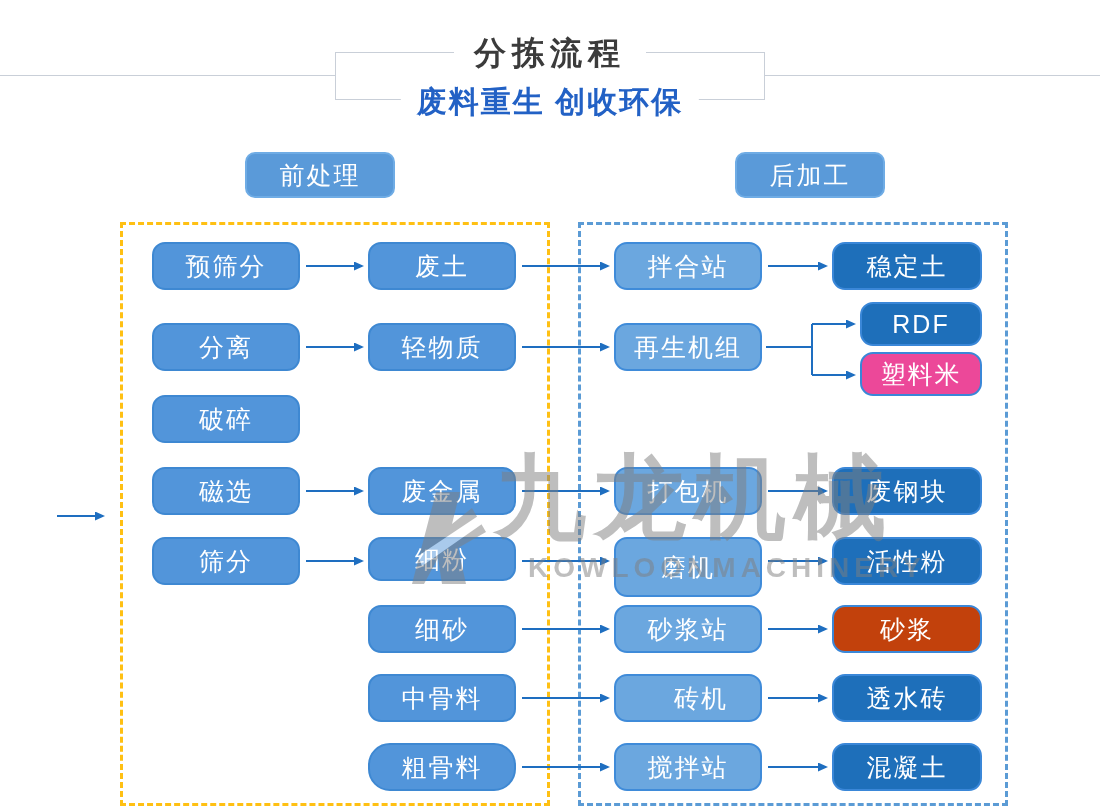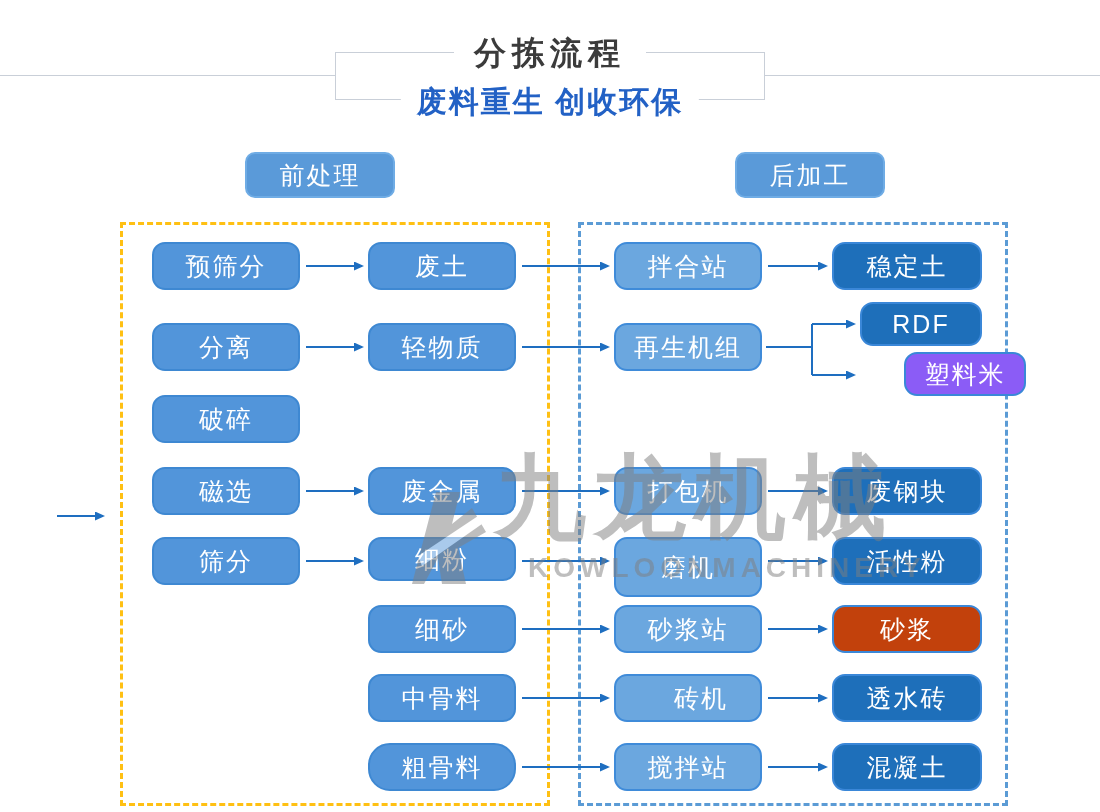--- a/index.html
+++ b/index.html
@@ -102,21 +102,21 @@
       <div class="node" style="left: 368px; top: 743px; width: 148px; height: 48px; background: rgb(82, 149, 218); border-color: rgb(62, 136, 210); border-radius: 22px;">粗骨料</div>
       <div class="node" style="left: 614px; top: 242px; width: 148px; height: 48px; background: rgb(107, 167, 223); border-color: rgb(63, 139, 217);">拌合站</div>
       <div class="node" style="left: 614px; top: 323px; width: 148px; height: 48px; background: rgb(107, 167, 223); border-color: rgb(63, 139, 217);">再生机组</div>
       <div class="node" style="left: 614px; top: 467px; width: 148px; height: 48px; background: rgb(107, 167, 223); border-color: rgb(63, 139, 217);">打包机</div>
       <div class="node" style="left: 614px; top: 537px; width: 148px; height: 60px; background: rgb(107, 167, 223); border-color: rgb(63, 139, 217);">磨机</div>
       <div class="node" style="left: 614px; top: 605px; width: 148px; height: 48px; background: rgb(107, 167, 223); border-color: rgb(63, 139, 217);">砂浆站</div>
       <div class="node" style="left: 614px; top: 674px; width: 148px; height: 48px; background: rgb(107, 167, 223); border-color: rgb(63, 139, 217); padding-left: 26px;">砖机</div>
       <div class="node" style="left: 614px; top: 743px; width: 148px; height: 48px; background: rgb(107, 167, 223); border-color: rgb(63, 139, 217);">搅拌站</div>
       <div class="node" style="left: 832px; top: 242px; width: 150px; height: 48px; background: rgb(30, 111, 186); border-color: rgb(58, 135, 216);">稳定土</div>
       <div class="node" style="left: 860px; top: 302px; width: 122px; height: 44px; background: rgb(30, 111, 186); border-color: rgb(58, 135, 216);">RDF</div>
-      <div class="node" style="left: 860px; top: 352px; width: 122px; height: 44px; background: #8b5cf6; border-color: rgb(58, 135, 216); margin-left: 44px;">塑料米</div>
+      <div class="node" style="left: 860px; top: 352px; width: 122px; height: 44px; background: #ec4899; border-color: rgb(58, 135, 216);">塑料米</div>
       <div class="node" style="left: 832px; top: 467px; width: 150px; height: 48px; background: rgb(30, 111, 186); border-color: rgb(58, 135, 216);">废钢块</div>
       <div class="node" style="left: 832px; top: 537px; width: 150px; height: 48px; background: rgb(30, 111, 186); border-color: rgb(58, 135, 216);">活性粉</div>
       <div class="node" style="left: 832px; top: 605px; width: 150px; height: 48px; background: #c2410c; border-color: rgb(58, 135, 216);">砂浆</div>
       <div class="node" style="left: 832px; top: 674px; width: 150px; height: 48px; background: rgb(30, 111, 186); border-color: rgb(58, 135, 216);">透水砖</div>
       <div class="node" style="left: 832px; top: 743px; width: 150px; height: 48px; background: rgb(30, 111, 186); border-color: rgb(58, 135, 216);">混凝土</div>
     </div>
 
   <svg id="arrows-svg" width="1100" height="812">
     <defs>
       <marker id="ah" markerWidth="10" markerHeight="9" refX="8" refY="4.5" orient="auto" markerUnits="userSpaceOnUse">

